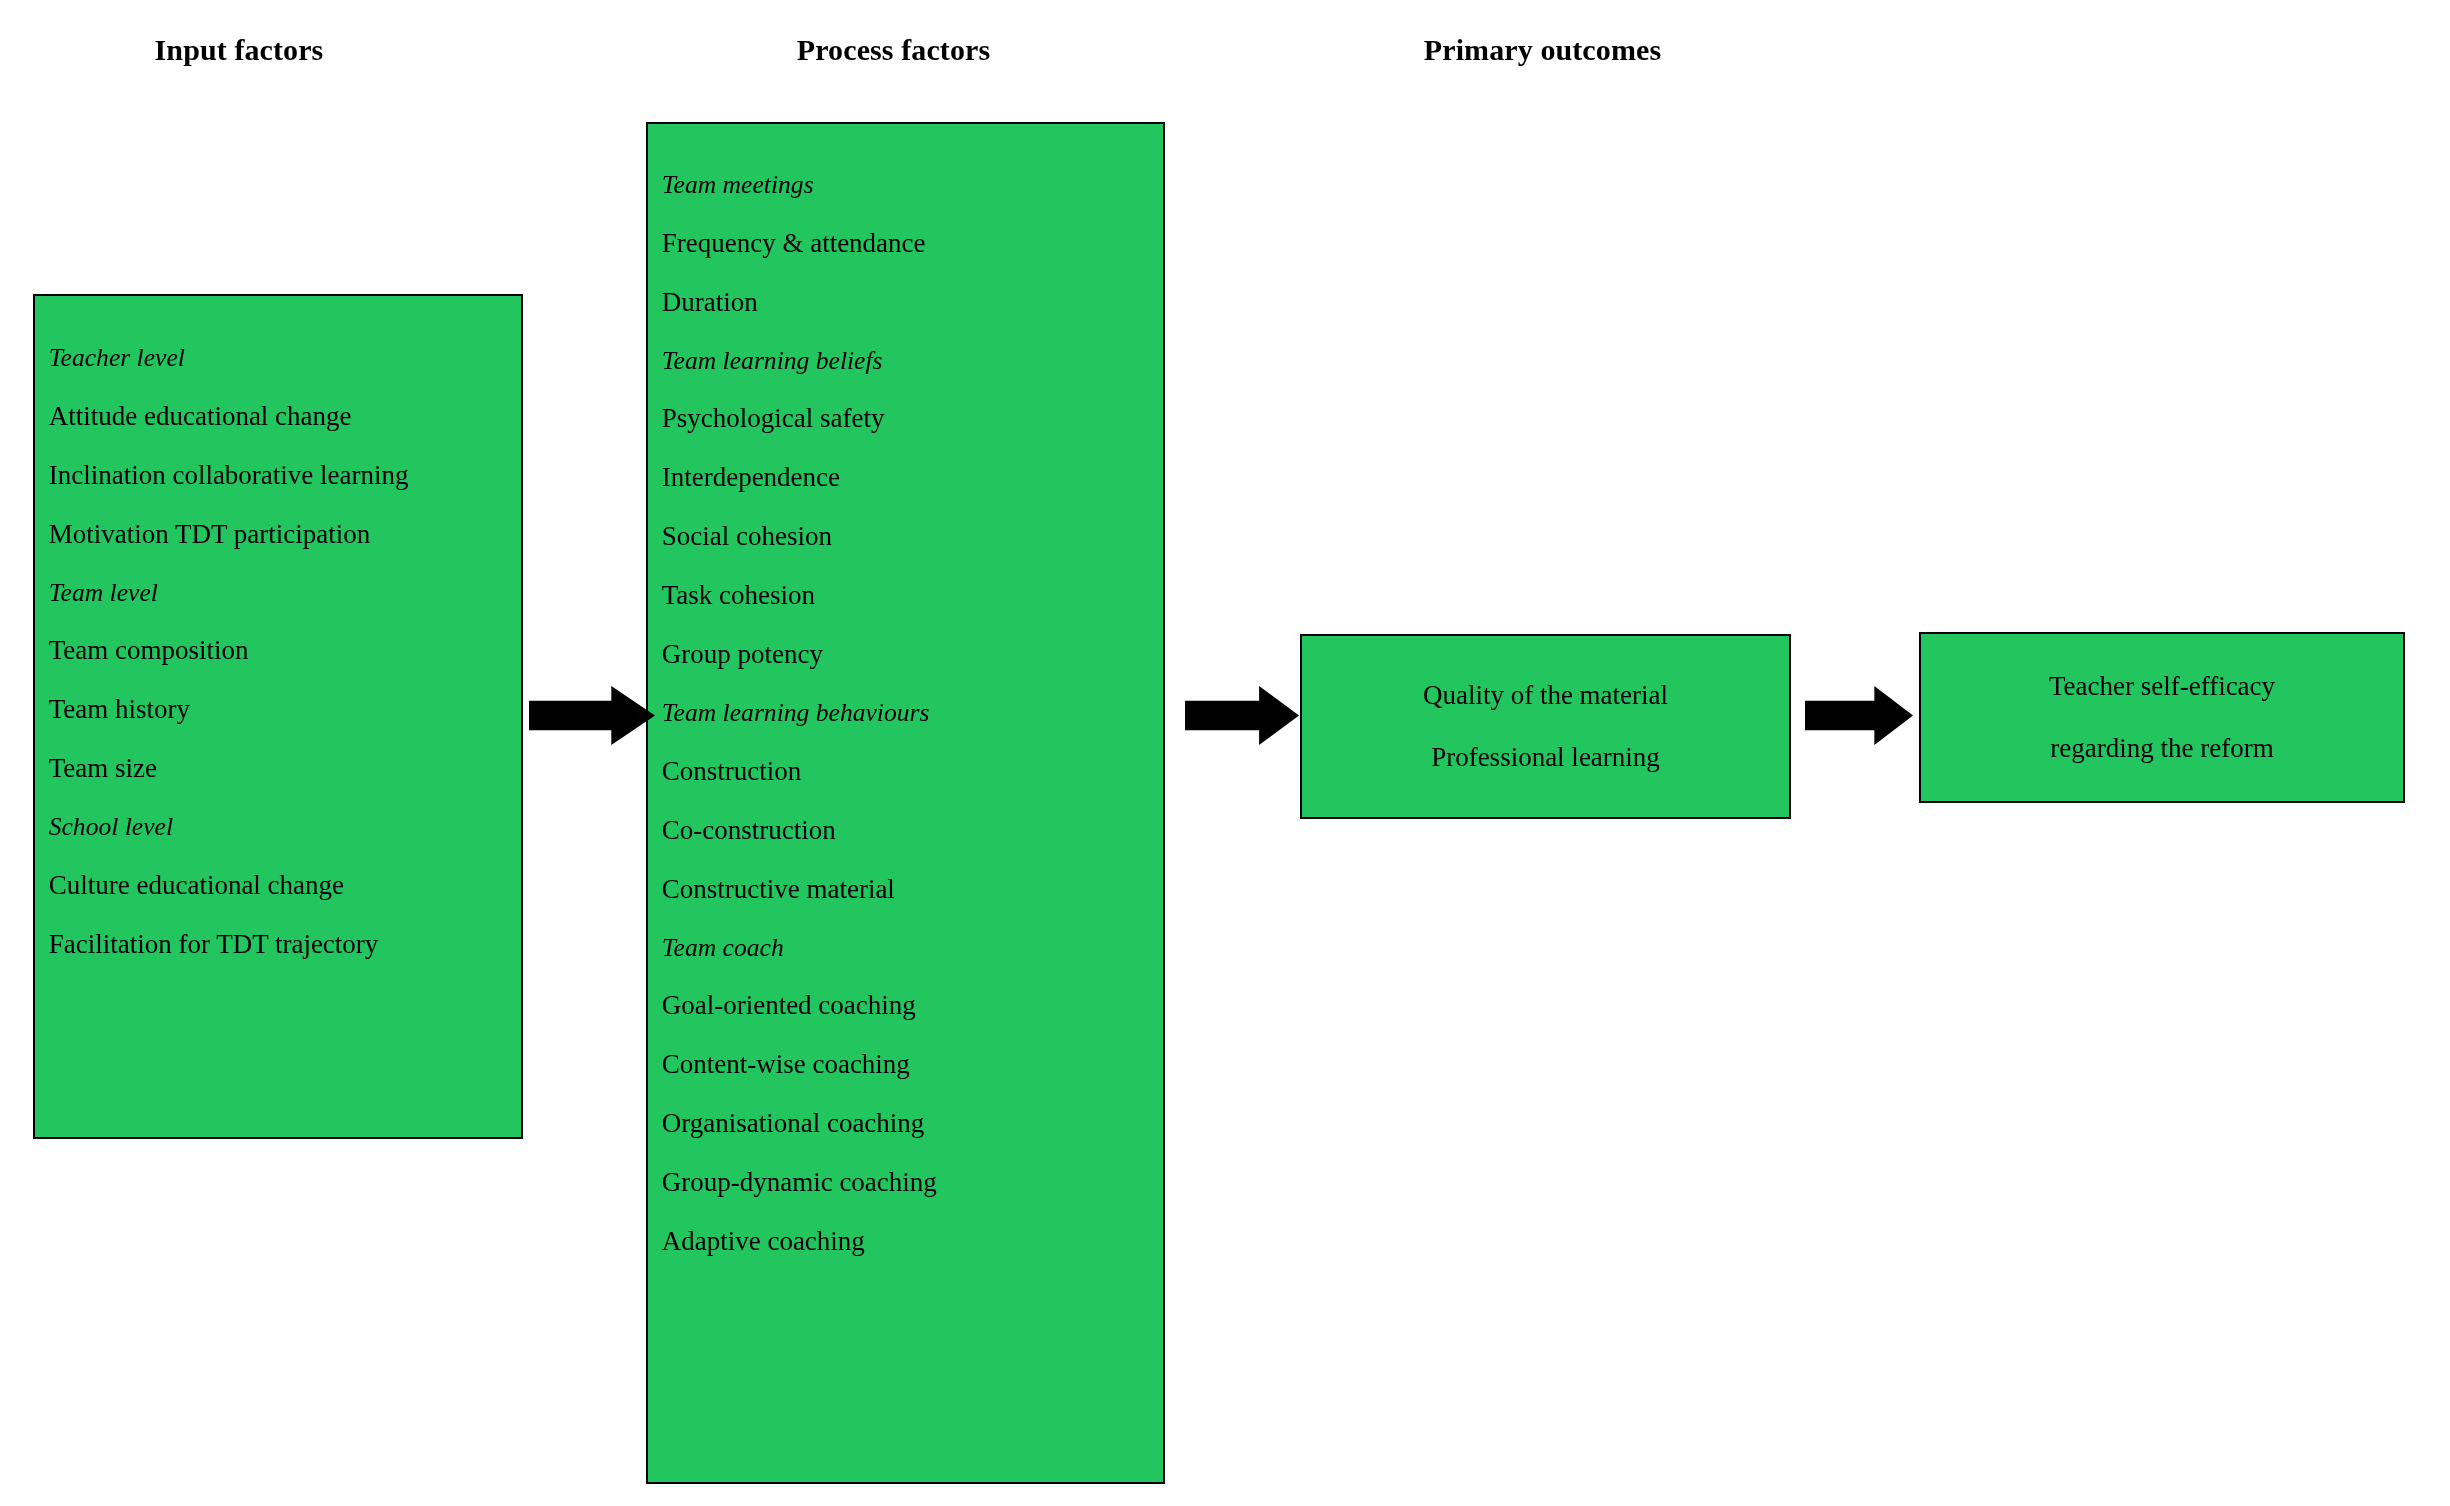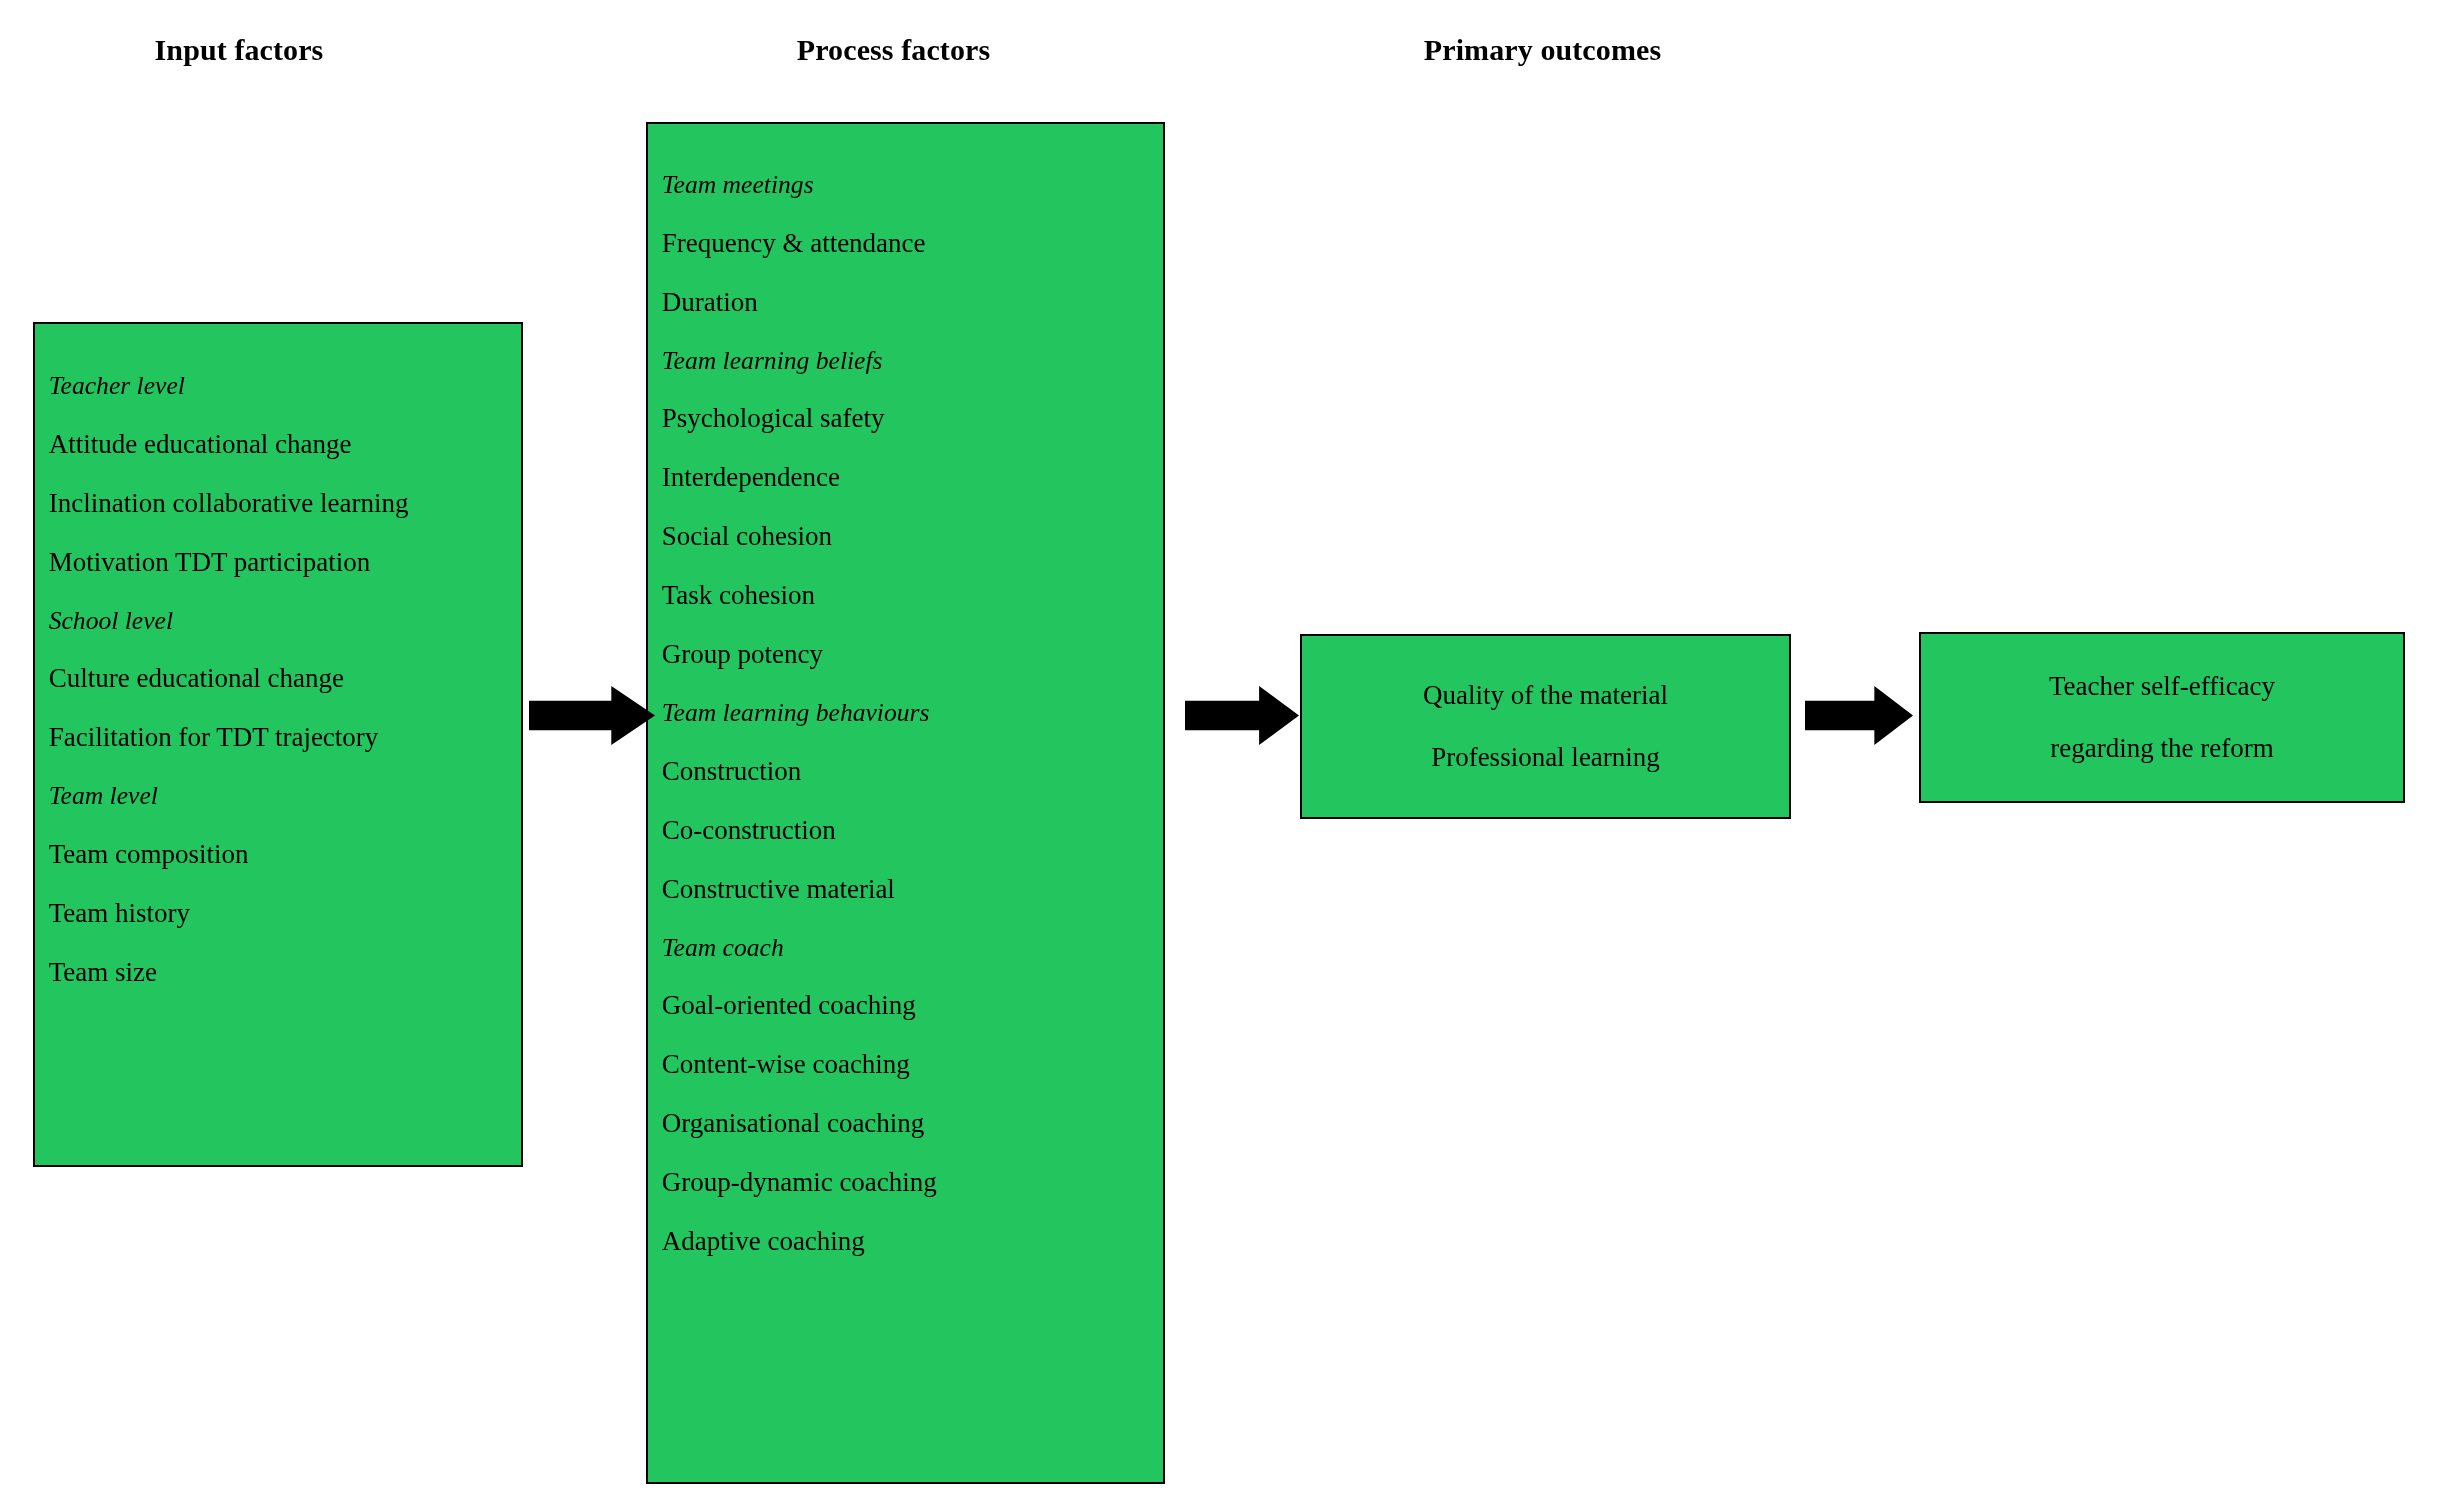--- a/index.html
+++ b/index.html
@@ -33,21 +33,21 @@
   #hdr-primary  { left: 1292px; top: 33px; width: 501px;  }
   #hdr-secondary{ left: 1909px; top: 33px; width: 472px;  }
 
   
   .box {
     position: absolute;
     border: 2.3px solid #000000;
     background: #22c55e;
     box-sizing: border-box;
   }
-  #box-input   { left: 33px;   top: 294px;  width: 490px; height: 845px; margin-top: 28px; }
+  #box-input   { left: 33px;   top: 294px;  width: 490px; height: 845px; }
   #box-process { left: 646px; top: 122px;  width: 519px; height: 1362px; }
   #box-primary { left: 1300px; top: 634px; width: 491px; height: 185px;  }
   #box-secondary{left: 1919px; top: 632px; width: 486px; height: 171px;  }
 
   
   .listbox-inner {
     position: absolute;
     left: 0;
     top: 0;
     width: 100%;
@@ -122,30 +122,30 @@
     <div class="listbox-inner">
 
       <div class="group">
         <div class="group-heading">Teacher level</div>
         <div class="group-item">Attitude educational change</div>
         <div class="group-item">Inclination collaborative learning</div>
         <div class="group-item">Motivation TDT participation</div>
       </div>
 
       <div class="group">
-        <div class="group-heading">School level</div>
-        <div class="group-item">Culture educational change</div>
-        <div class="group-item">Facilitation for TDT trajectory</div>
-      </div>
-
-      <div class="group">
         <div class="group-heading">Team level</div>
         <div class="group-item">Team composition</div>
         <div class="group-item">Team history</div>
         <div class="group-item">Team size</div>
+      </div>
+
+      <div class="group">
+        <div class="group-heading">School level</div>
+        <div class="group-item">Culture educational change</div>
+        <div class="group-item">Facilitation for TDT trajectory</div>
       </div>
 
     </div>
   </div>
 
   <div id="box-process" class="box">
     <div class="listbox-inner">
 
       <div class="group">
         <div class="group-heading">Team meetings</div>

